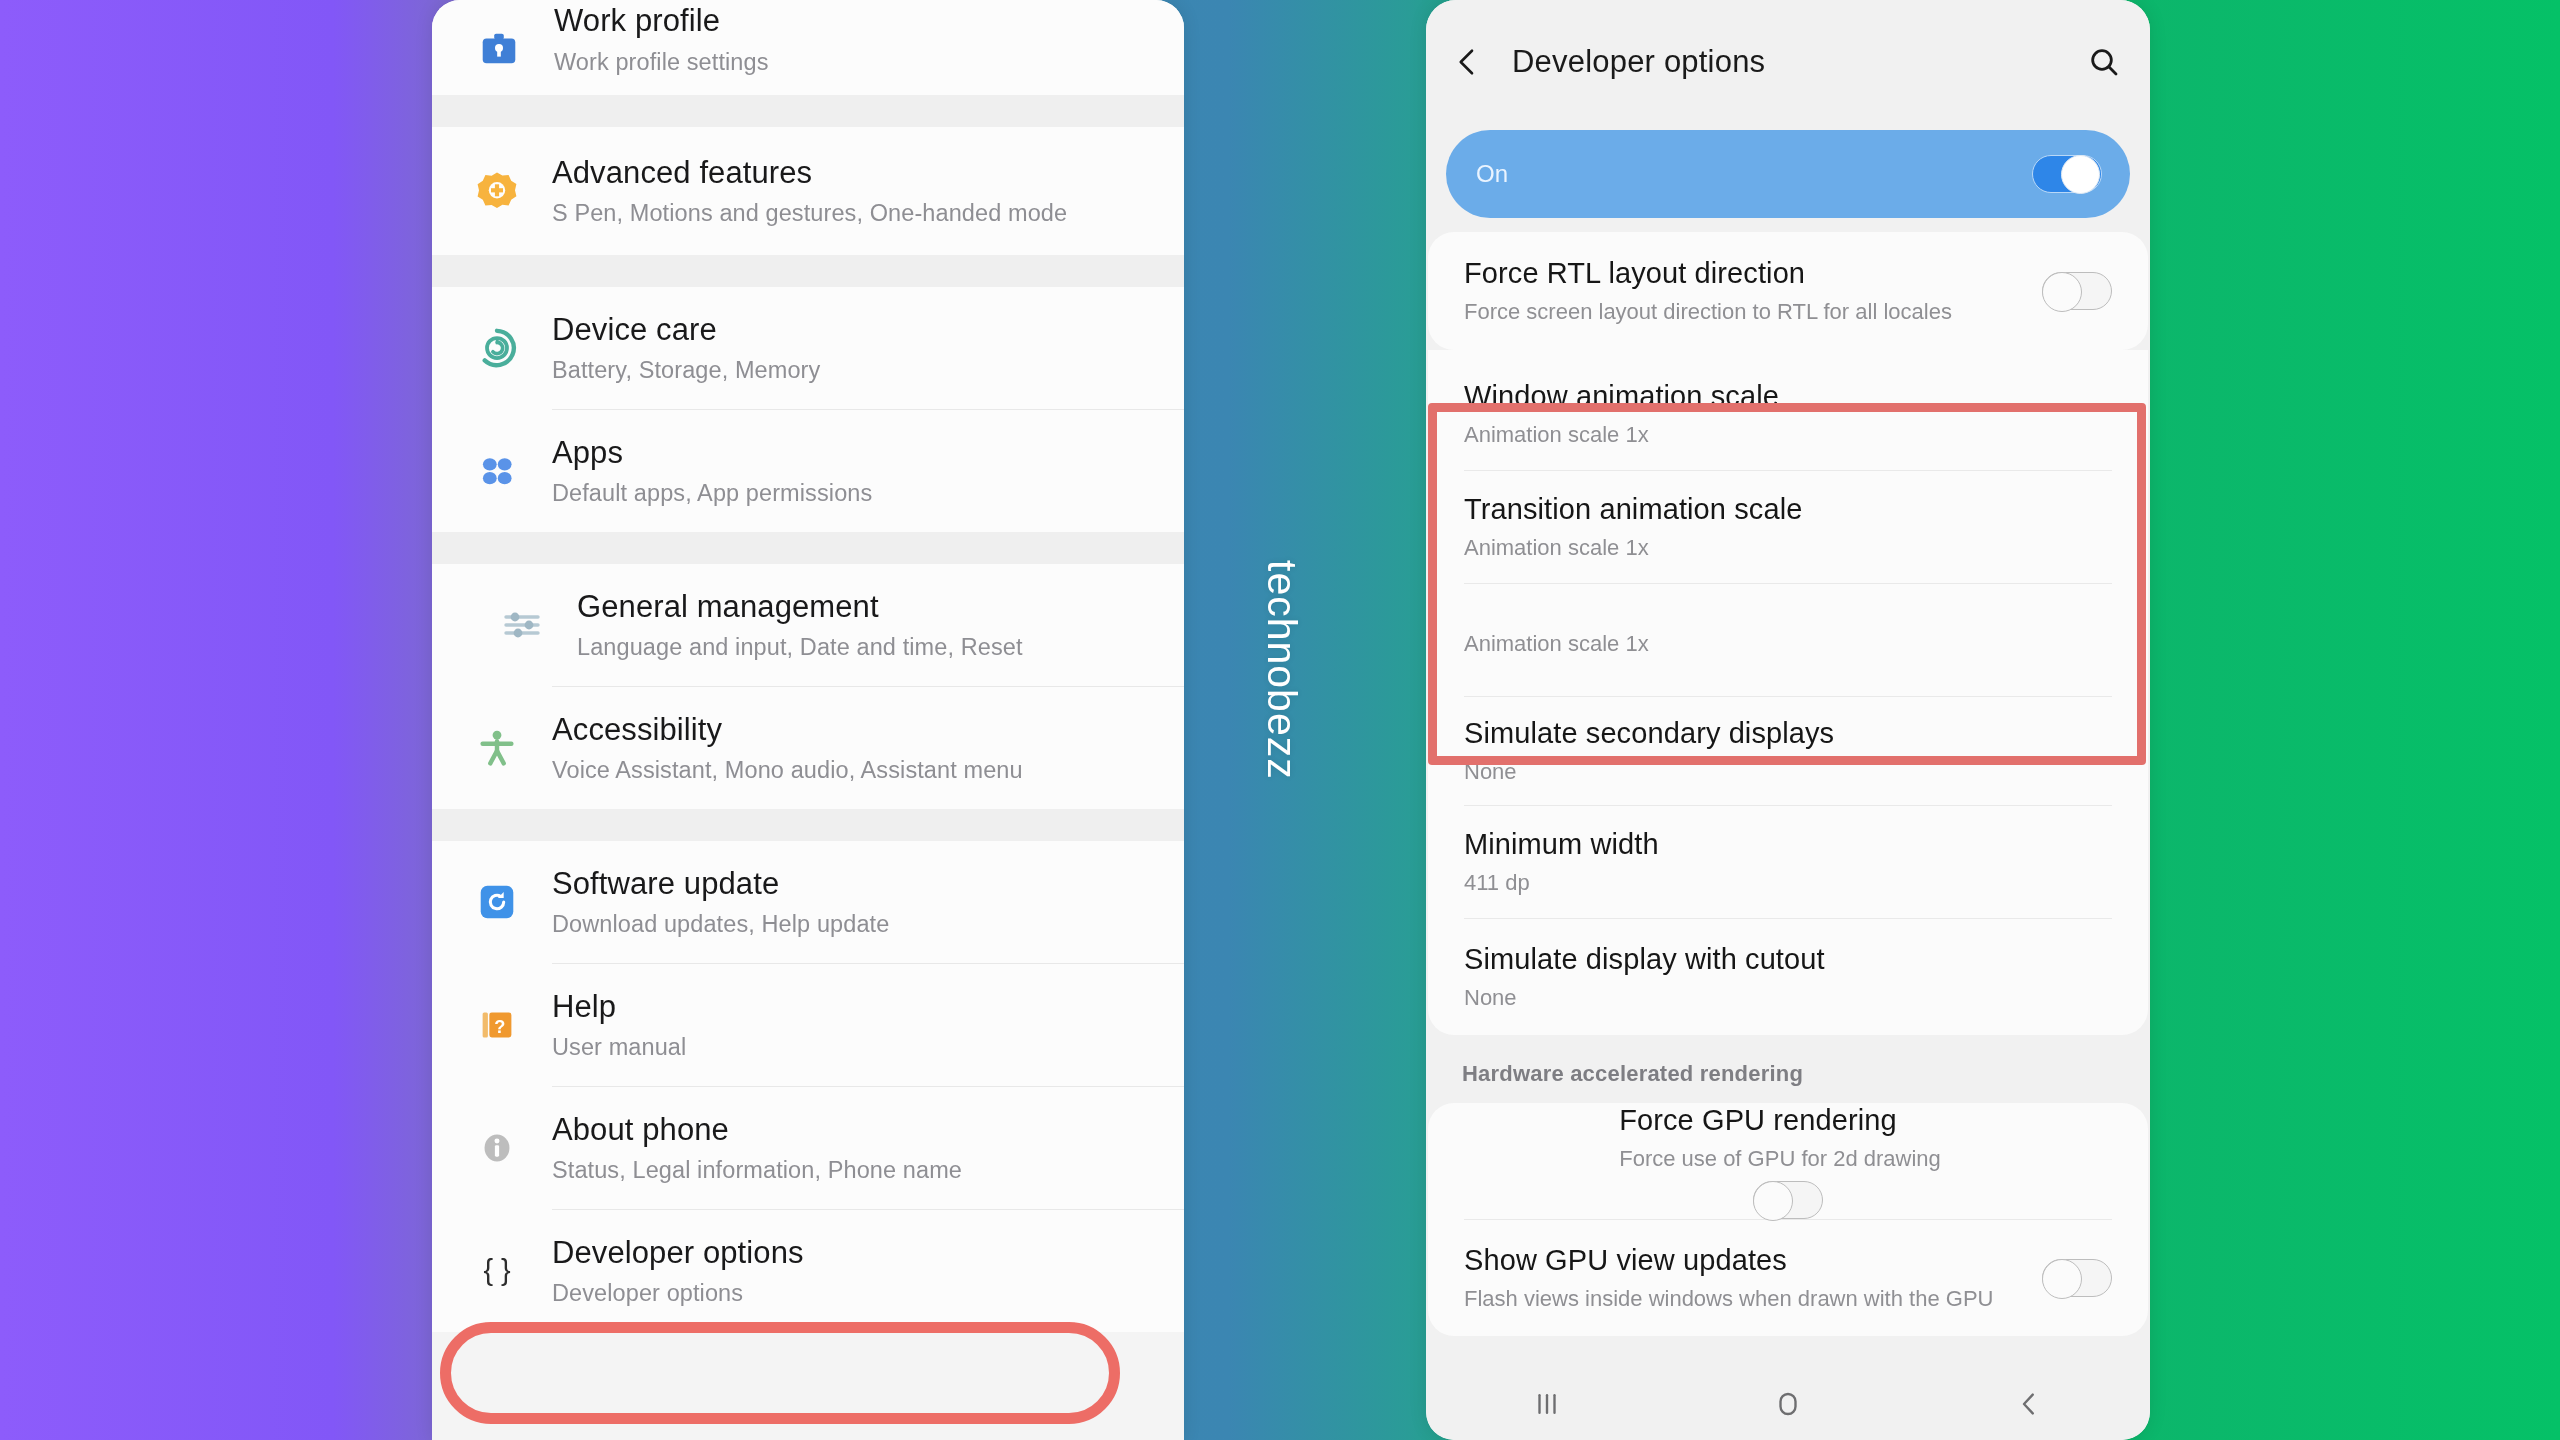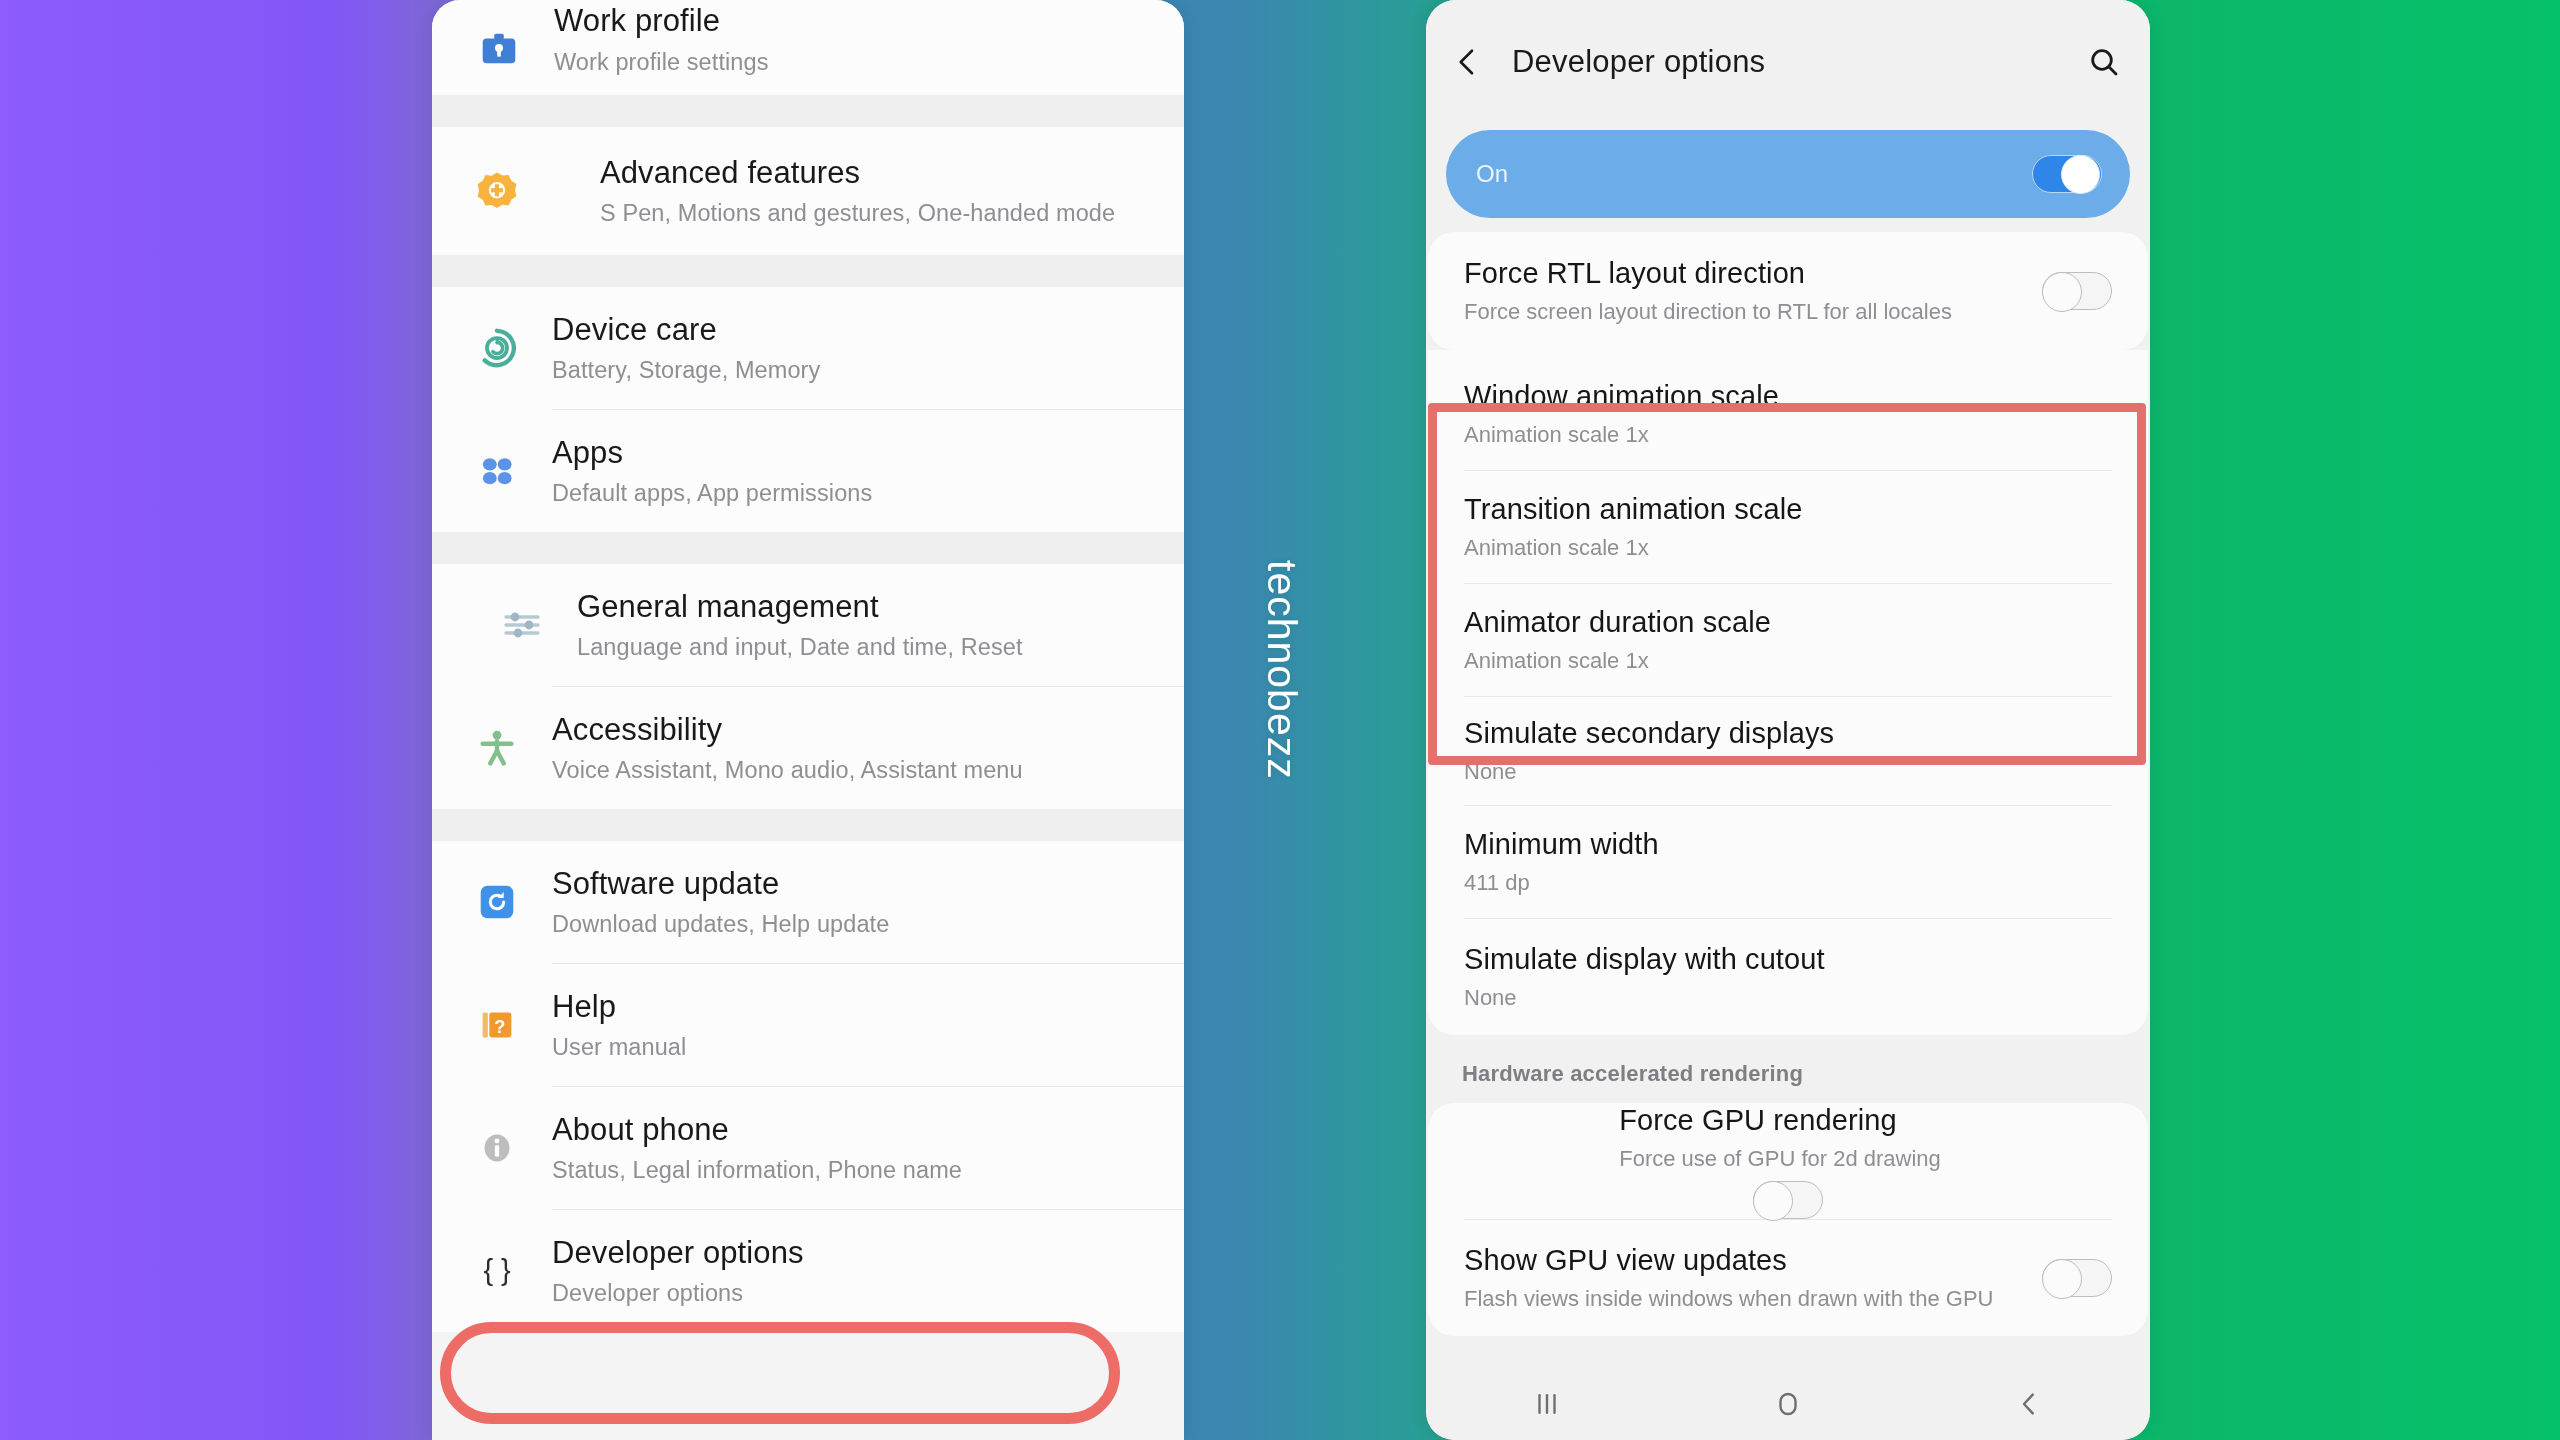--- a/index.html
+++ b/index.html
@@ -218,21 +218,21 @@
       <div class="txt">
         <div class="t1">Work profile</div>
         <div class="t2">Work profile settings</div>
       </div>
     </div>
   </div>
 
   <div class="gap"></div>
 
   <div class="card">
-    <div class="row" style="min-height:128px;gap:48px;">
+    <div class="row" style="min-height:128px;">
       <div class="ico">
         <svg width="48" height="48" viewBox="0 0 48 48">
           <path d="M24 5.5l5.4 3.1 6.2-.6 2.6 5.7 5.2 3.4-1.4 6.1 1.4 6.1-5.2 3.4-2.6 5.7-6.2-.6L24 41l-5.4-3.1-6.2.6-2.6-5.7L4.6 29.4 6 23.3 4.6 17.2l5.2-3.4 2.6-5.7 6.2.6z" fill="#f7b33e"></path>
           <circle cx="24" cy="23.3" r="8.2" fill="#fdfdfd"></circle>
           <rect x="21.9" y="17.3" width="4.2" height="12" fill="#f7b33e"></rect>
           <rect x="18" y="21.2" width="12" height="4.2" fill="#f7b33e"></rect>
         </svg>
       </div>
       <div class="txt">
         <div class="t1">Advanced features</div>
@@ -421,21 +421,20 @@
     <div class="rdiv"></div>
     <div class="rrow" style="min-height:112px;">
       <div class="rtxt">
         <div class="r1">Transition animation scale</div>
         <div class="r2">Animation scale 1x</div>
       </div>
     </div>
     <div class="rdiv"></div>
     <div class="rrow" style="min-height:112px;">
       <div class="rtxt">
-        <div class="r1">Animator duration scale</div>
         <div class="r2">Animation scale 1x</div>
       </div>
     </div>
     <div class="rdiv"></div>
   </div>
 
   <div class="rcard rounded-bot" style="margin:0 2px;">
     <div class="rrow" style="min-height:108px;">
       <div class="rtxt">
         <div class="r1">Simulate secondary displays</div>

